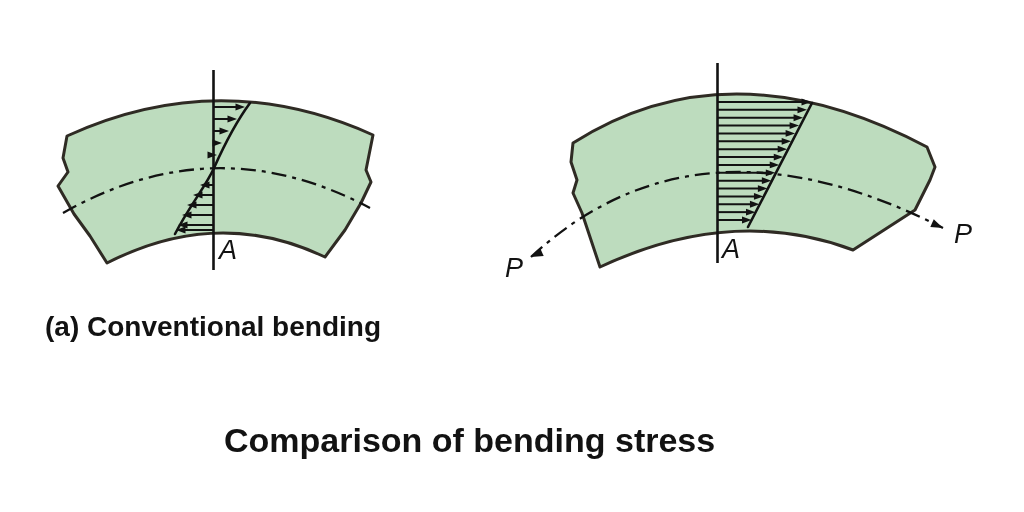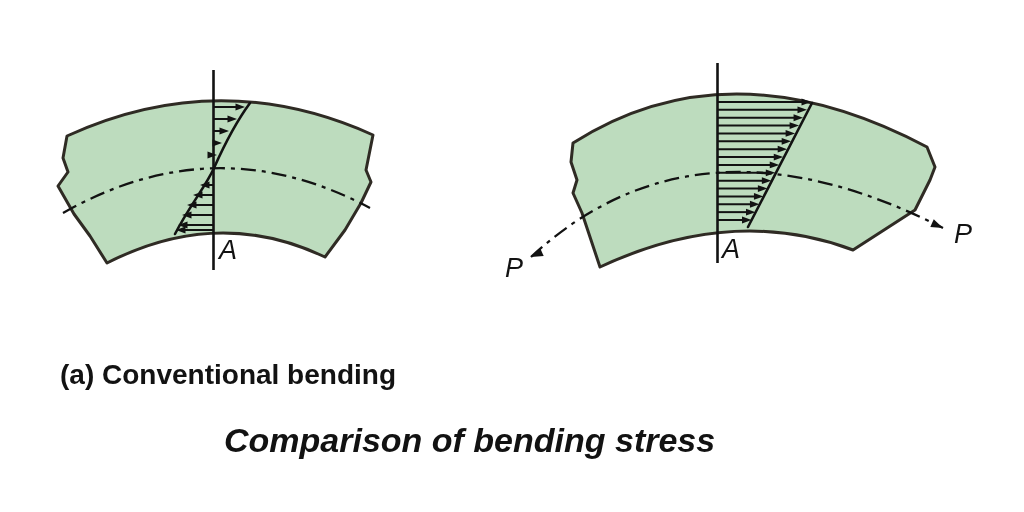--- a/index.html
+++ b/index.html
@@ -99,15 +99,15 @@
       </g>
     <line class="env" x1="812" y1="103" x2="748" y2="227"></line>
     <line class="secline" x1="717.5" y1="63" x2="717.5" y2="263"></line>
     <polygon class="ah" points="0,0 -12,-4.2 -12,4.2" transform="translate(531,257) rotate(156)"></polygon>
     <polygon class="ah" points="0,0 -12,-4.2 -12,4.2" transform="translate(943,228) rotate(24)"></polygon>
     <text class="lbl" x="722" y="258">A</text>
     <text class="lbl" x="505" y="277">P</text>
     <text class="lbl" x="954" y="243">P</text>
   </svg>
 
-  <div class="caption" style="left:60px;top:312px;margin-top:48px;">(a) Conventional bending</div>
-  <div class="fig-title" style="left:224px;top:423px;font-style:italic;">Comparison of bending stress</div>
+  <div class="caption" style="left:45px;top:312px;">(a) Conventional bending</div>
+  <div class="fig-title" style="left:224px;top:423px;">Comparison of bending stress</div>
 </div>
 
 </body></html>

